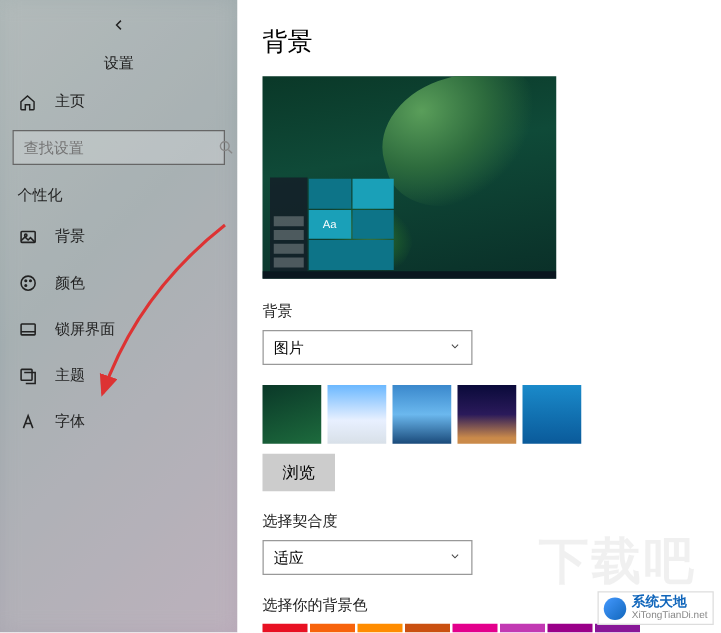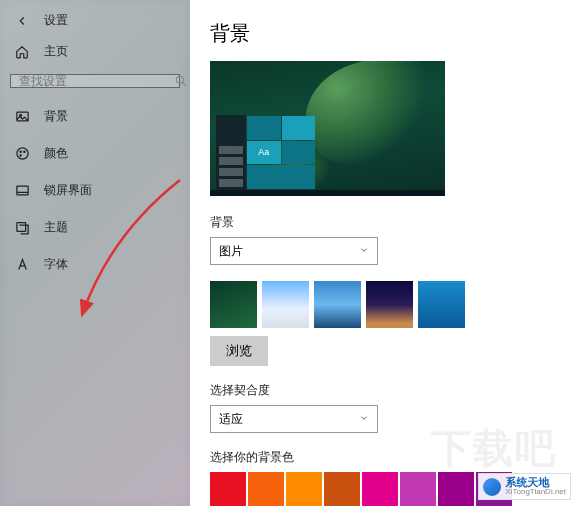--- a/index.html
+++ b/index.html
@@ -1,32 +1,32 @@
 <!DOCTYPE html>
 <html><head>
 <meta charset="utf-8">
 <style>
 * { margin: 0; padding: 0; box-sizing: border-box; font-family: "Microsoft YaHei", sans-serif; }
 body { width: 577px; height: 506px; background: #fff; overflow: hidden; position: relative; }
 .container { display: flex; height: 100%; }
 .sidebar { width: 190px; background: linear-gradient(135deg, #aab5b5 0%, #9ba8ab 40%, #b8a8b8 100%); position: relative; padding-top: 8px; }
 .sidebar::before { content: ""; position: absolute; inset: 0; background: rgba(200,200,200,0.3); filter: blur(8px); z-index: 0; }
 .sidebar > * { position: relative; z-index: 1; }
-.top-row { display: flex; align-items: center; gap: 14px; padding: 4px 14px; color: #222; font-size: 12px; }
+.top-row { display: flex; align-items: center; gap: 14px; padding: 4px 14px; color: #222; font-size: 12px; flex-direction: column; }
 .home-row { display: flex; align-items: center; gap: 14px; padding: 10px 14px; color: #222; font-size: 12px; }
-.search-box { margin: 4px 10px 10px 10px; border: 1px solid #666; background: rgba(255,255,255,0.2); height: 14px; display: flex; align-items: center; padding: 0 8px; }
+.search-box { margin: 4px 10px 10px 10px; border: 1px solid #666; background: rgba(255,255,255,0.2); height: 28px; display: flex; align-items: center; padding: 0 8px; }
 .search-box input { flex: 1; background: transparent; border: none; outline: none; font-size: 12px; color: #666; }
 .search-icon { width: 14px; height: 14px; color: #888; }
 .section-label { padding: 6px 14px; font-size: 12px; color: #222; font-weight: 500; }
 .nav-item { display: flex; align-items: center; gap: 14px; padding: 10px 14px; color: #222; font-size: 12px; cursor: pointer; }
 .nav-item.highlighted { border: 1.5px solid #d33; margin: 0 6px; padding: 8px 8px; }
 .iconbox { width: 16px; height: 16px; display: inline-flex; align-items: center; justify-content: center; }
 .main { flex: 1; background: #fff; padding: 20px 0 0 20px; overflow: hidden; position: relative; }
 .main h1 { font-size: 20px; font-weight: 400; margin-bottom: 14px; }
-.preview { width: 235px; height: 135px; background: linear-gradient(170deg, #0a3828 0%, #0f4a38 40%, #0a2f28 100%); position: relative; margin-bottom: 18px; overflow: hidden; }
+.preview { width: 235px; height: 162px; background: linear-gradient(170deg, #0a3828 0%, #0f4a38 40%, #0a2f28 100%); position: relative; margin-bottom: 18px; overflow: hidden; }
 .preview .fern { position: absolute; top: 0; right: 10px; width: 130px; height: 100px; background: radial-gradient(ellipse at 30% 20%, #5a9e5a 0%, #2d6b3d 40%, transparent 70%); border-radius: 50% 30% 60% 40%; transform: rotate(-15deg); }
 .preview .fern2 { position: absolute; bottom: 10px; left: 50px; width: 70px; height: 50px; background: radial-gradient(ellipse at 50% 50%, #4a8e4a 0%, #1d5b2d 50%, transparent 75%); border-radius: 40%; transform: rotate(25deg); opacity: 0.7; }
 .preview .startmenu { position: absolute; left: 6px; bottom: 6px; width: 100px; height: 75px; display: flex; }
 .preview .startmenu .col1 { width: 30px; background: rgba(20,30,40,0.85); display: flex; flex-direction: column; justify-content: flex-end; padding: 3px; gap: 3px; }
 .preview .startmenu .col1 div { height: 8px; background: rgba(255,255,255,0.25); }
 .preview .tiles { flex: 1; display: grid; grid-template-columns: repeat(2, 1fr); grid-template-rows: repeat(3, 1fr); gap: 1px; padding: 1px; }
 .preview .tiles div { background: #1aa0b8; display: flex; align-items: center; justify-content: center; color: #fff; font-size: 9px; }
 .preview .tiles div.big { grid-column: span 2; }
 .preview .tiles div.dark { background: #0d7488; }
 .preview .taskbar { position: absolute; bottom: 0; left: 0; right: 0; height: 6px; background: rgba(10,20,30,0.9); }
@@ -74,20 +74,21 @@
     </div>
     <div class="search-box">
       <input placeholder="查找设置" style="">
       <span class="search-icon">
         <svg width="14" height="14" viewBox="0 0 24 24" fill="none" stroke="#888" stroke-width="2">
             <circle cx="10" cy="10" r="6"></circle>
             <path d="M20 20l-5-5"></path>
           </svg>
       </span>
     </div>
+    <div class="section-label">个性化</div>
 
     <div class="nav-item">
       <span class="iconbox">
           <svg width="15" height="15" viewBox="0 0 24 24" fill="none" stroke="#222" stroke-width="2">
             <rect x="3" y="5" width="18" height="14" rx="1"></rect>
             <circle cx="9" cy="10" r="1.5"></circle>
             <path d="M3 17l5-5 4 4 3-3 6 6"></path>
           </svg>
         </span>
       <span>背景</span>

